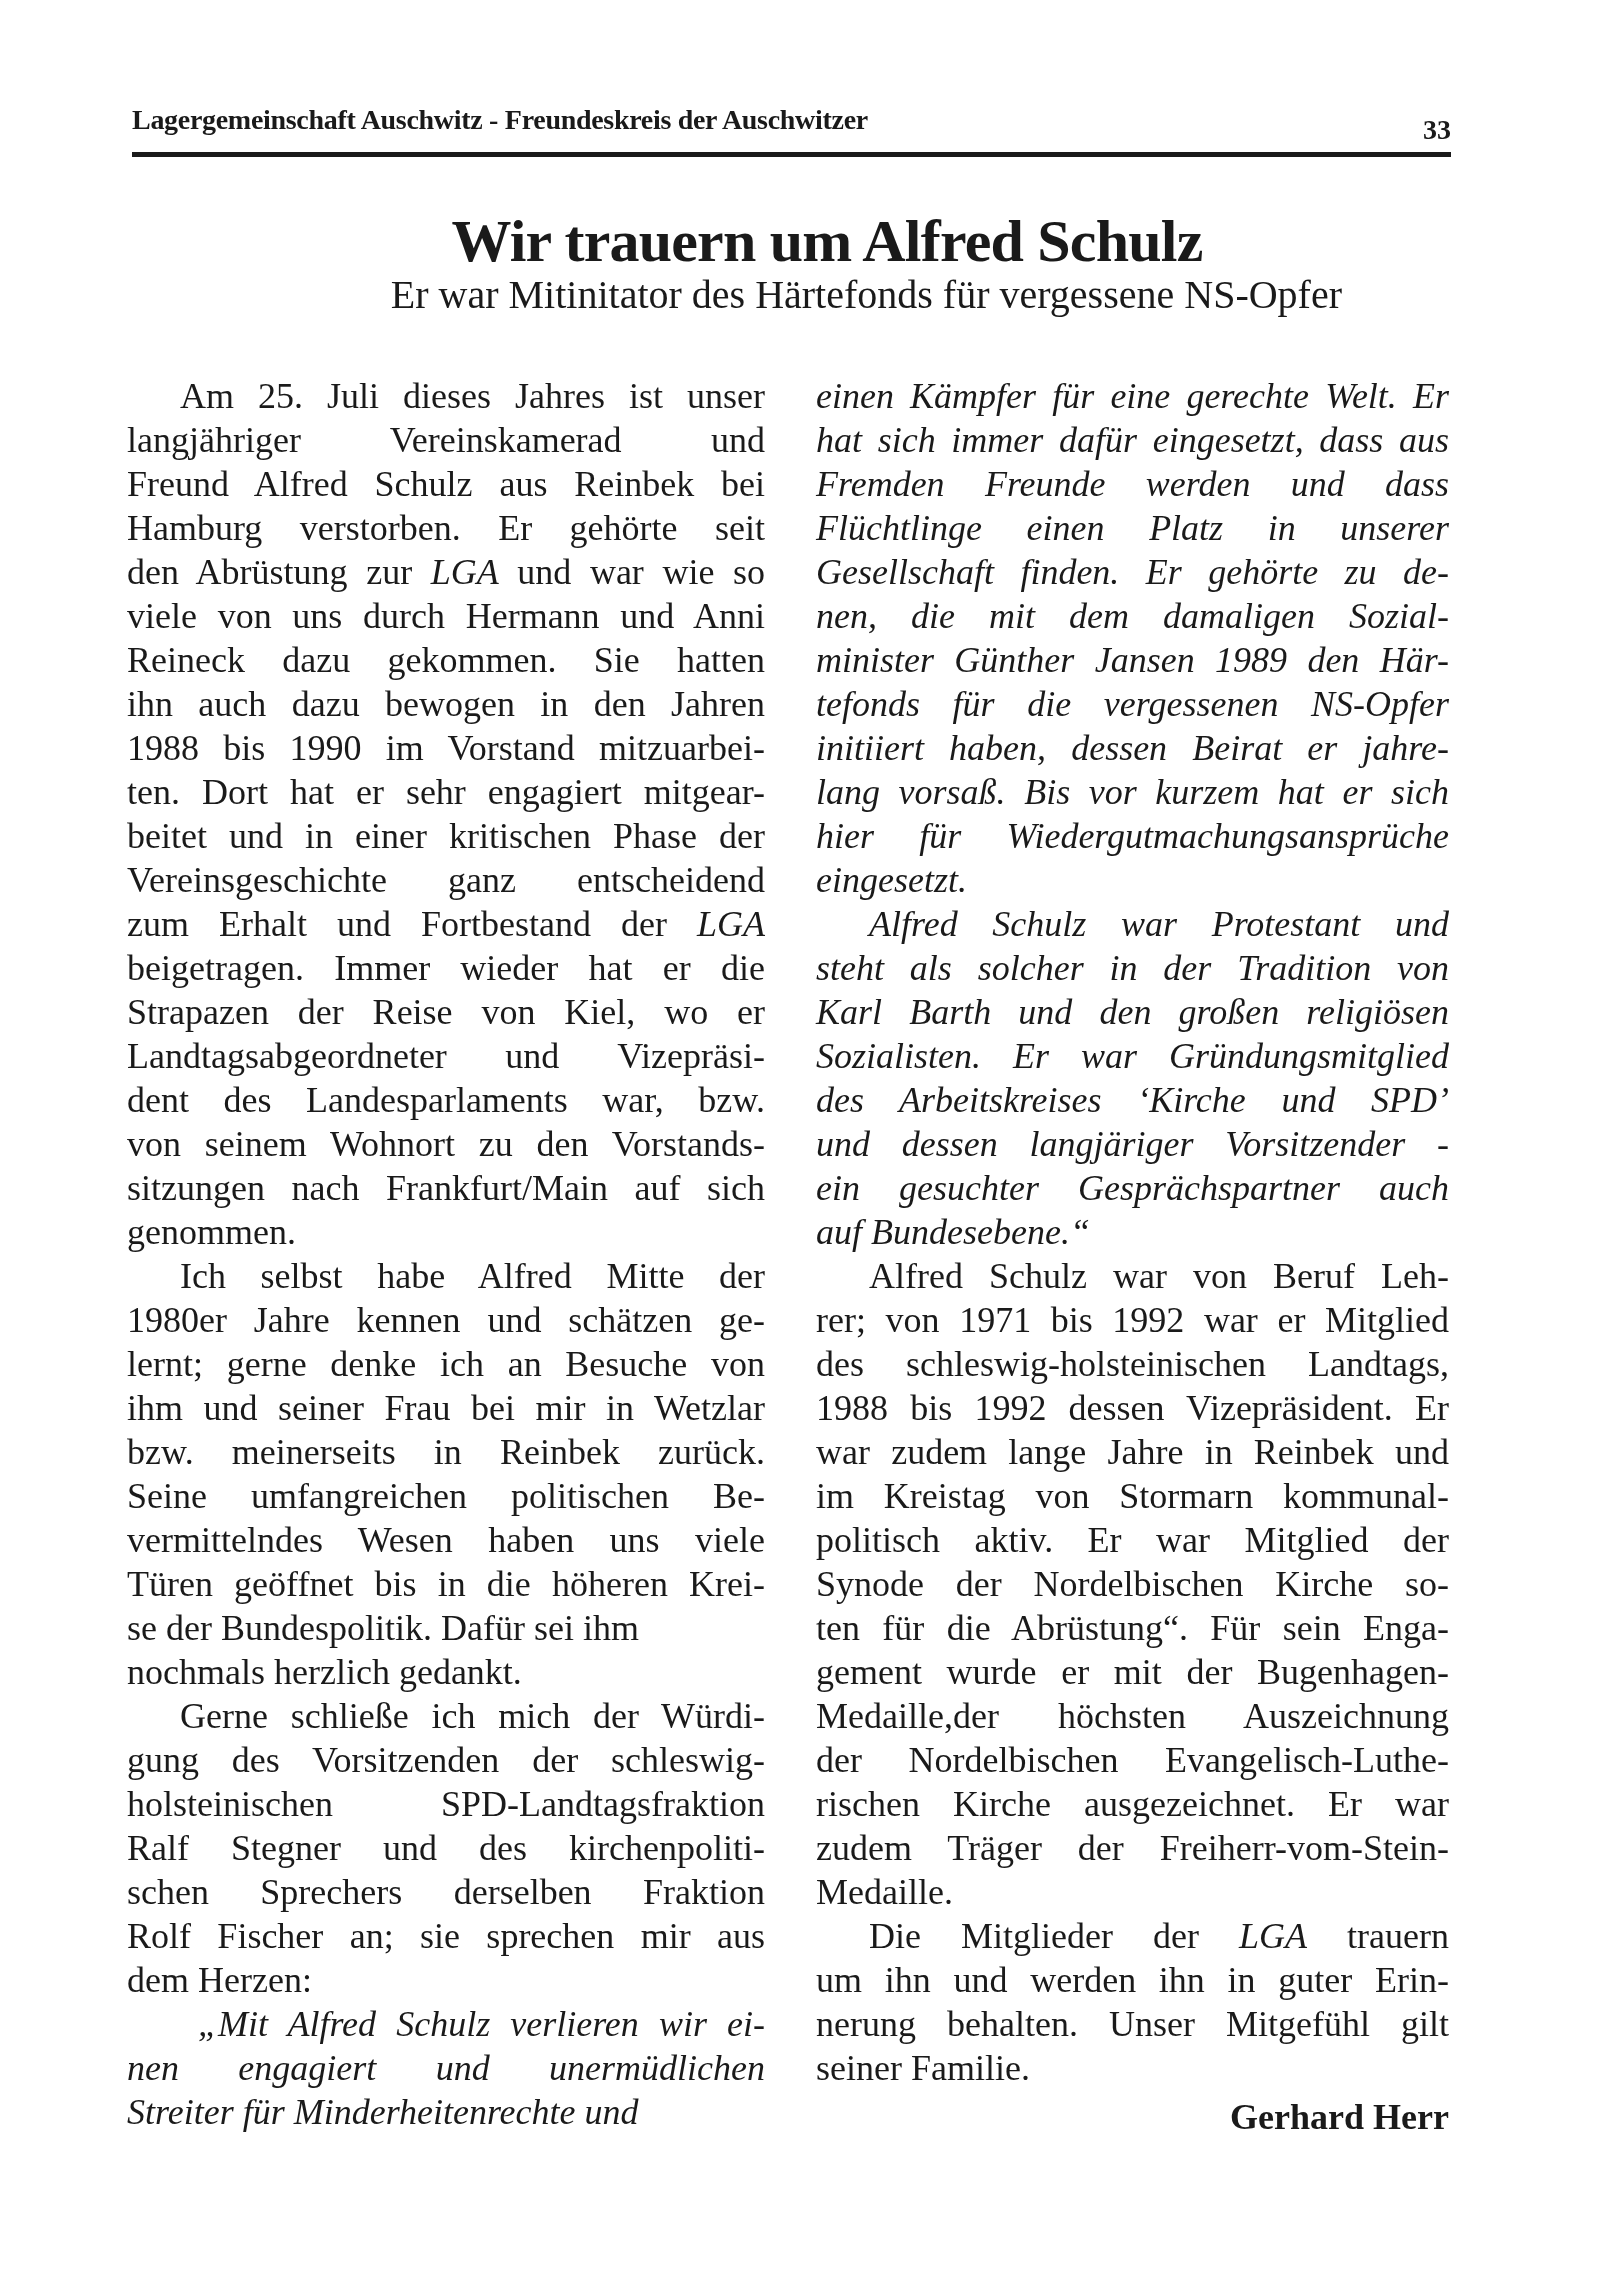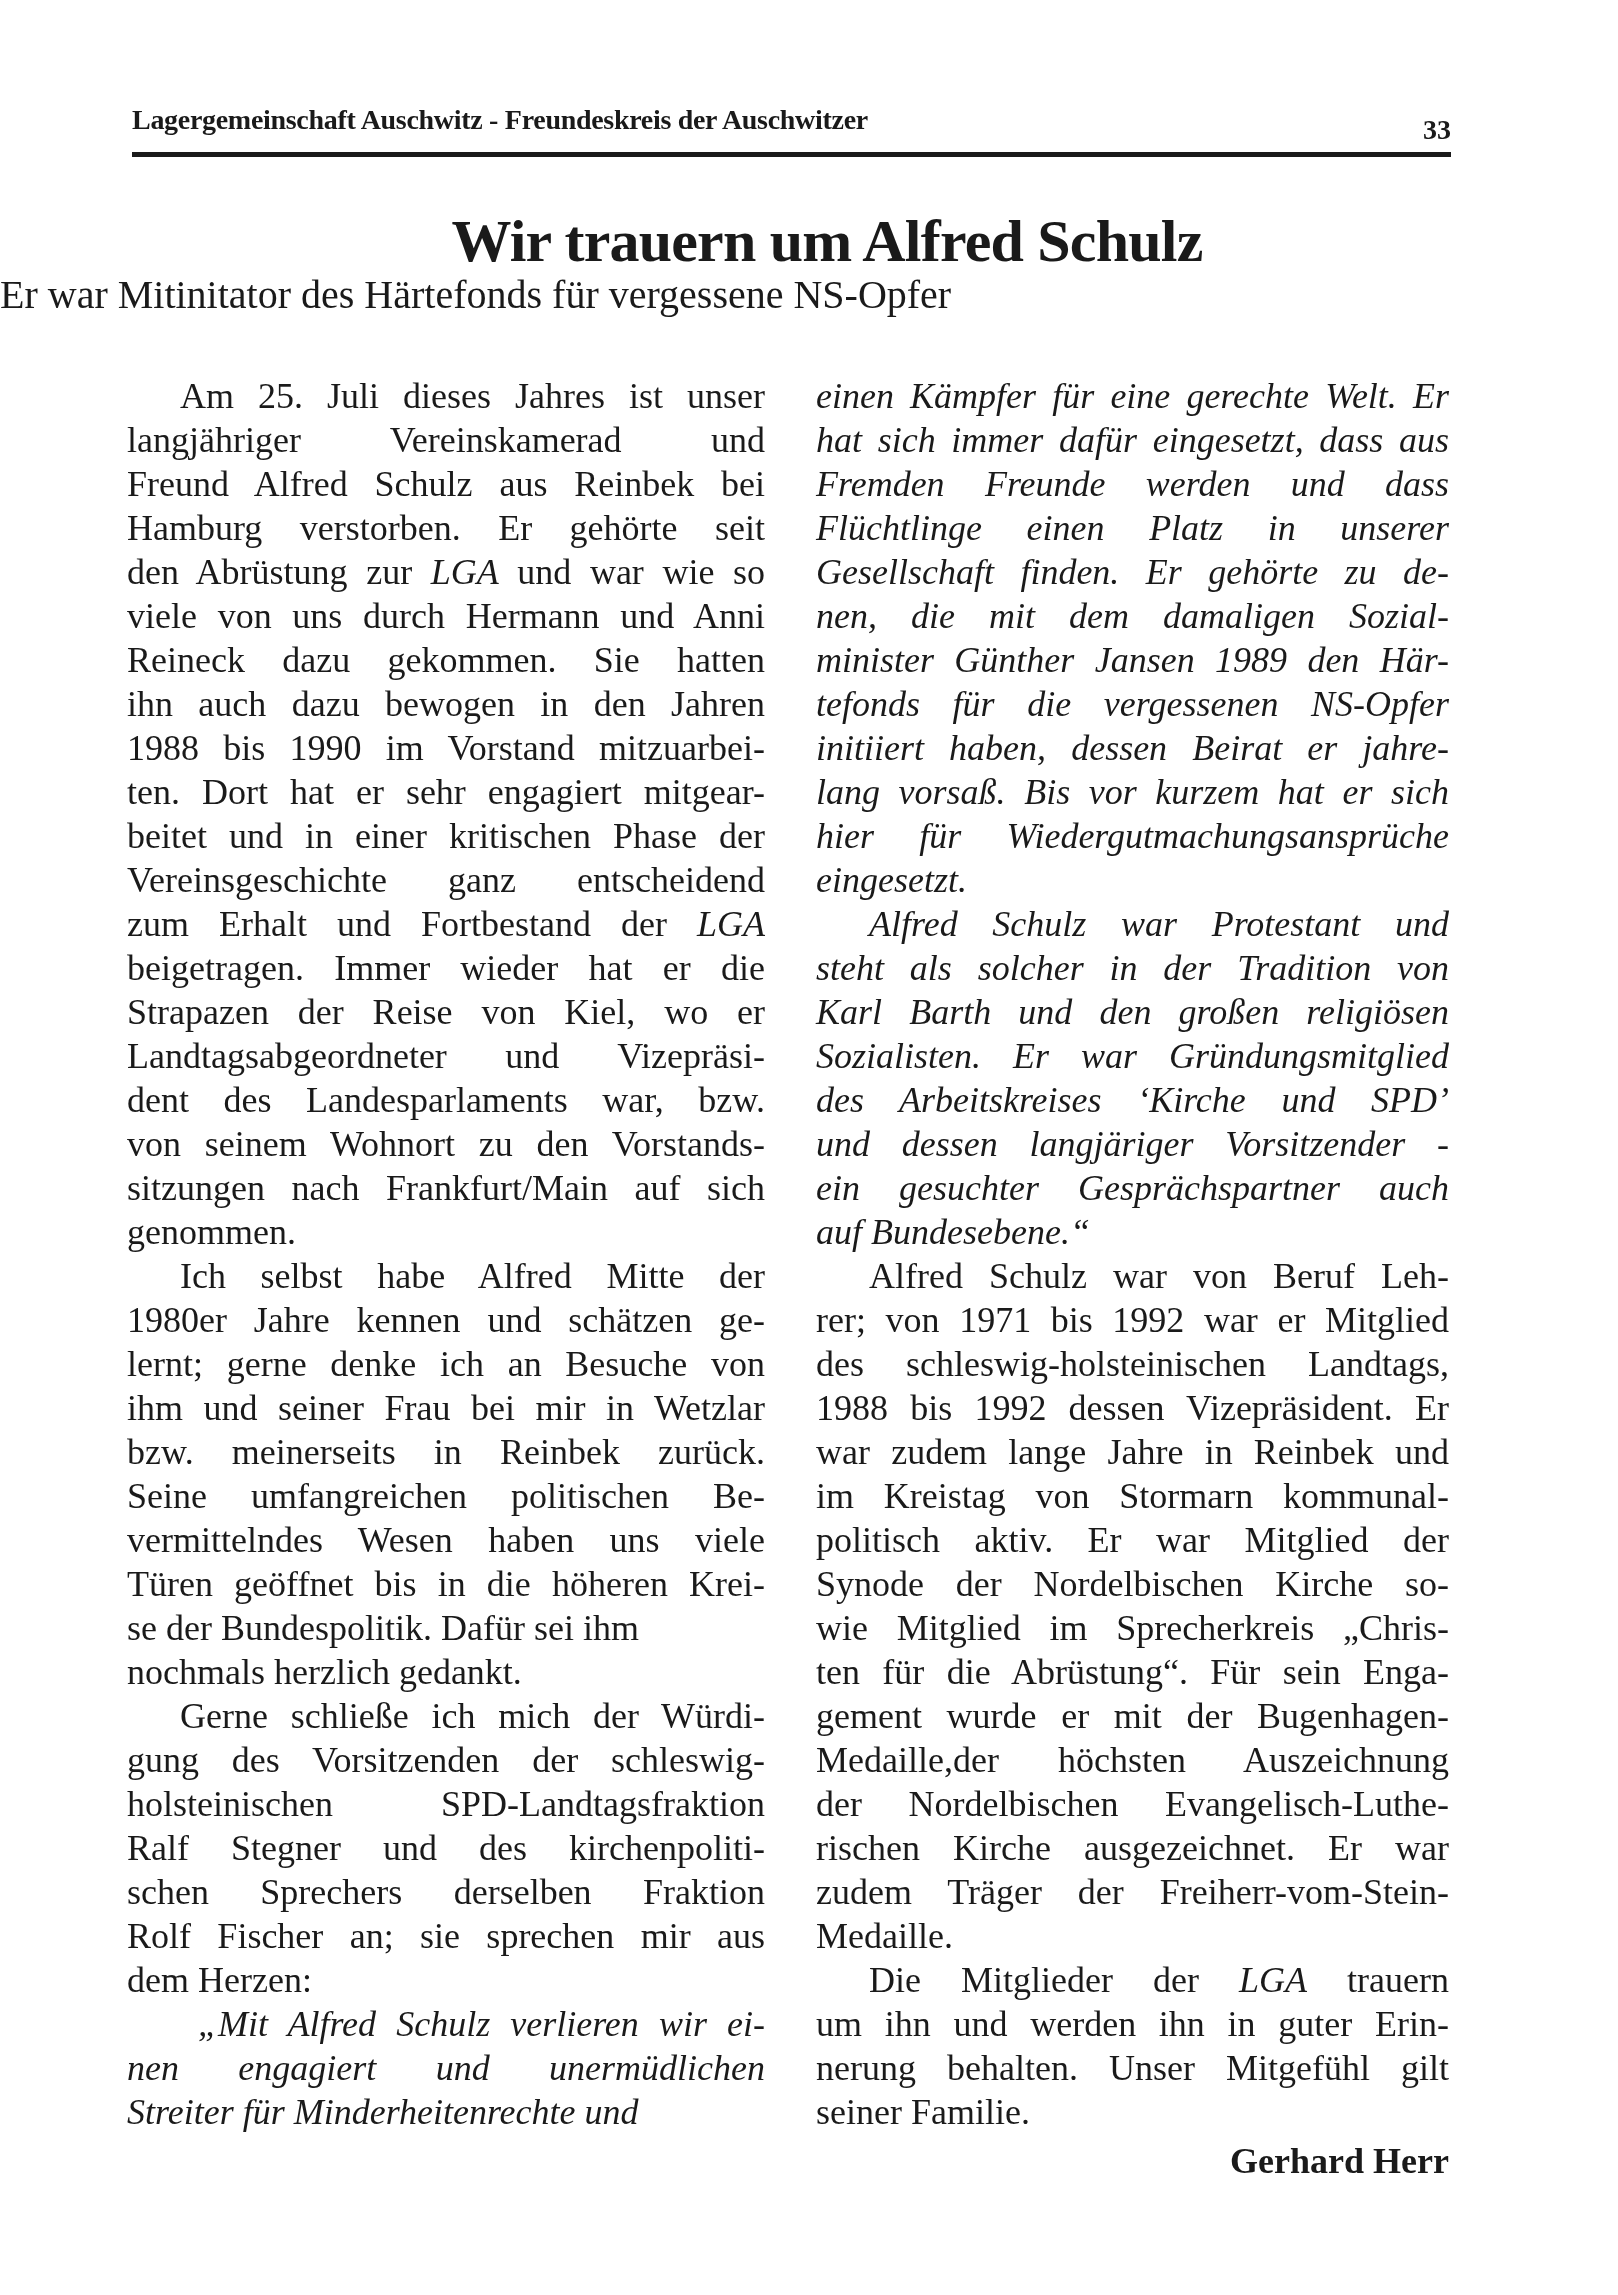--- a/index.html
+++ b/index.html
@@ -2,21 +2,21 @@
 <html style="font-size:13px"><head>
   <meta charset="utf-8">
   <style>
     html, body { margin: 0; padding: 0; background: #ffffff; }
     body { width: 1618px; height: 2295px; position: relative; overflow: hidden; color: #1a1a1a; font-family: "Liberation Serif", serif; }
     .running-head { position: absolute; left: 132px; top: 104px; width: 1319px; height: 40px; }
     .running-head .rh-title { position: absolute; left: 0; top: 0; font-size: 28px; font-weight: bold; letter-spacing: -0.3px; white-space: nowrap; }
     .running-head .rh-page { position: absolute; right: 0; top: 0; font-size: 28px; font-weight: bold; margin-top: 10px; }
     .head-rule { position: absolute; left: 132px; top: 152px; width: 1319px; height: 4.9px; background: #1a1a1a; }
     .title { position: absolute; left: 0; top: 193px; width: 1618px; text-align: center; font-size: 60px; font-weight: bold; letter-spacing: -0.8px; line-height: 1; }
-    .subtitle { position: absolute; left: 0; top: 275px; width: 1342px; text-align: left; font-size: 40px; line-height: 1; }
+    .subtitle { position: absolute; left: 0; top: 275px; width: 1342px; text-align: right; font-size: 40px; line-height: 1; }
     .column { position: absolute; top: 374px; font-size: 36px; line-height: 44px; }
     .column.left { left: 127px; width: 638px; }
     .column.right { left: 816px; width: 633px; }
     .line { display: block; height: 44px; white-space: nowrap; text-align: justify; text-align-last: justify; }
     .line.last { text-align-last: left; }
     .line.indent { padding-left: 53px; }
     .line.indent-wide { padding-left: 71px; }
     .it { font-style: italic; }
     .line.italic { font-style: italic; }
     .signature { display: block; height: 44px; text-align: right; font-weight: bold; margin-top: 4.9px; }
@@ -97,21 +97,20 @@
     <span class="line italic">ein gesuchter Gesprächspartner auch</span>
     <span class="line last italic">auf Bundesebene.“</span>
     <span class="line indent">Alfred Schulz war von Beruf Leh-</span>
     <span class="line">rer; von  1971 bis 1992 war er Mitglied</span>
     <span class="line">des schleswig-holsteinischen Landtags,</span>
     <span class="line">1988 bis 1992 dessen Vizepräsident. Er</span>
     <span class="line">war zudem lange Jahre in Reinbek und</span>
     <span class="line">im Kreistag von Stormarn kommunal-</span>
     <span class="line">politisch aktiv. Er war  Mitglied der</span>
     <span class="line">Synode der Nordelbischen Kirche so-</span>
-    <span class="line">wie Mitglied im Sprecherkreis „Chris-</span>
     <span class="line">ten für die Abrüstung“. Für sein Enga-</span>
     <span class="line">gement wurde er mit der Bugenhagen-</span>
     <span class="line">Medaille,der höchsten Auszeichnung</span>
     <span class="line">der Nordelbischen Evangelisch-Luthe-</span>
     <span class="line">rischen Kirche ausgezeichnet. Er war</span>
     <span class="line">zudem Träger der Freiherr-vom-Stein-</span>
     <span class="line last">Medaille.</span>
     <span class="line indent"><span>Die Mitglieder der </span><span class="it">LGA</span><span> trauern</span></span>
     <span class="line">um ihn und werden ihn in guter Erin-</span>
     <span class="line">nerung behalten. Unser Mitgefühl gilt</span>

